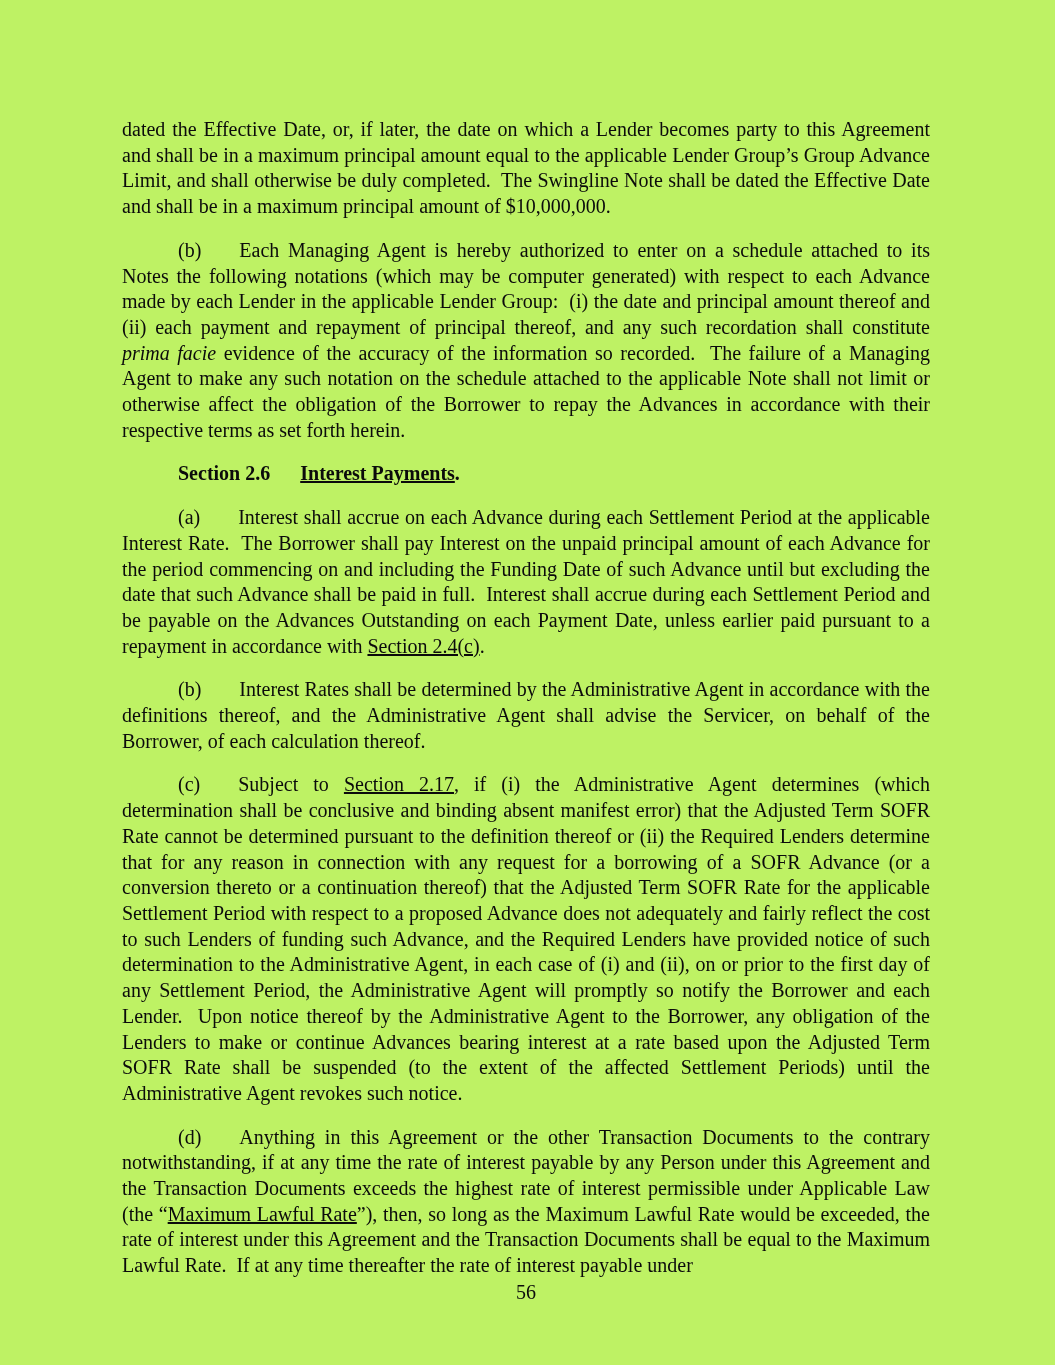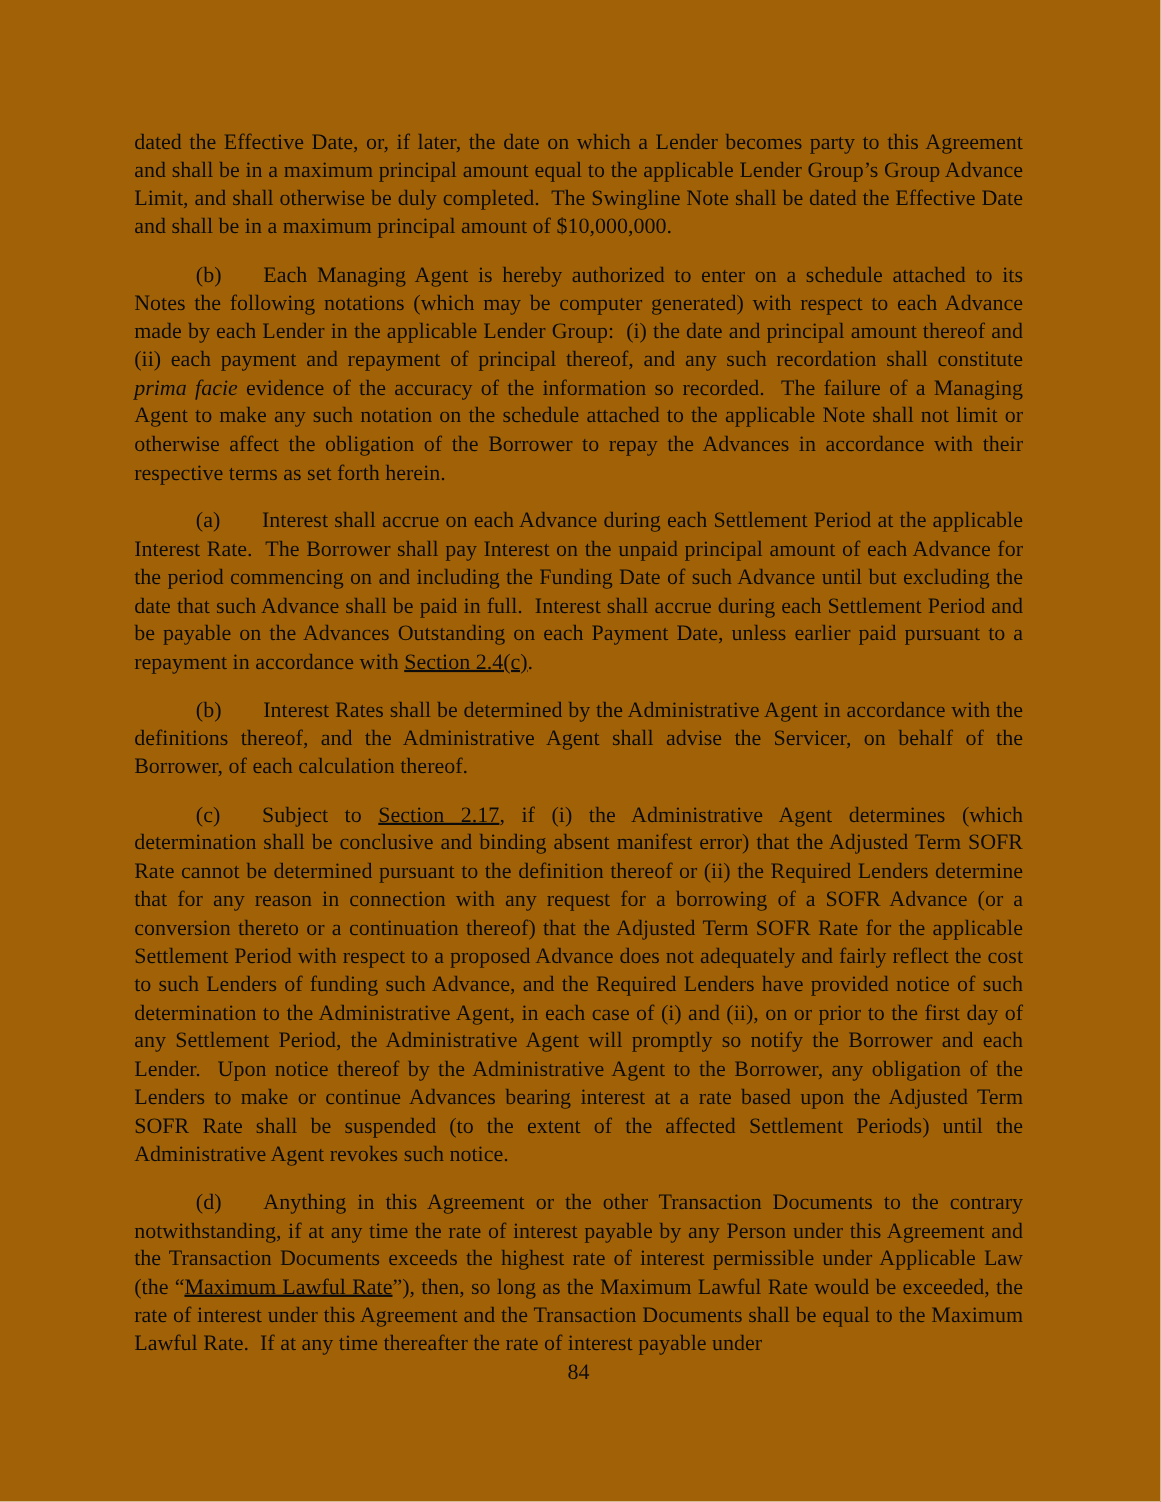--- a/index.html
+++ b/index.html
@@ -4,21 +4,21 @@
 <style>
   html, body {
     margin: 0;
     padding: 0;
     background: #ffffff;
   }
   .page {
     position: relative;
     width: 1055px;
     height: 1365px;
-    background: #a16207;
+    background: #bef264;
     box-sizing: border-box;
     padding: 117px 125px 0 122px;
     font-family: "Liberation Serif", "DejaVu Serif", serif;
     font-size: 20px;
     line-height: 25.7px;
     color: #0b0b0b;
     overflow: hidden;
   }
   .para {
     text-align: justify;
@@ -41,19 +41,20 @@
     margin-top: 0;
   }
 </style>
 </head>
 <body>
 
 <div class="page">
   <div id="doc-body">
       <p class="para"><span>dated the Effective Date, or, if later, the date on which a Lender becomes party to this Agreement and shall be in a maximum principal amount equal to the applicable Lender Group’s Group Advance Limit, and shall otherwise be duly completed.&nbsp; The Swingline Note shall be dated the Effective Date and shall be in a maximum principal amount of $10,000,000.</span></p>
       <p class="para indent"><span>(b)</span><span class="tab"></span><span>Each Managing Agent is hereby authorized to enter on a schedule attached to its Notes the following notations (which may be computer generated) with respect to each Advance made by each Lender in the applicable Lender Group:&nbsp; (i) the date and principal amount thereof and (ii) each payment and repayment of principal thereof, and any such recordation shall constitute </span><span class="run-i">prima facie</span><span> evidence of the accuracy of the information so recorded.&nbsp; The failure of a Managing Agent to make any such notation on the schedule attached to the applicable Note shall not limit or otherwise affect the obligation of the Borrower to repay the Advances in accordance with their respective terms as set forth herein.</span></p>
+      <p class="para indent"><span class="run-b">Section 2.6</span><span class="tab2"></span><span class="run-bu">Interest Payments</span><span class="run-b">.</span></p>
       <p class="para indent"><span>(a)</span><span class="tab"></span><span>Interest shall accrue on each Advance during each Settlement Period at the applicable Interest Rate.&nbsp; The Borrower shall pay Interest on the unpaid principal amount of each Advance for the period commencing on and including the Funding Date of such Advance until but excluding the date that such Advance shall be paid in full.&nbsp; Interest shall accrue during each Settlement Period and be payable on the Advances Outstanding on each Payment Date, unless earlier paid pursuant to a repayment in accordance with </span><span class="run-u">Section 2.4(c)</span><span>.</span></p>
       <p class="para indent"><span>(b)</span><span class="tab"></span><span>Interest Rates shall be determined by the Administrative Agent in accordance with the definitions thereof, and the Administrative Agent shall advise the Servicer, on behalf of the Borrower, of each calculation thereof.</span></p>
       <p class="para indent"><span>(c)</span><span class="tab"></span><span>Subject to </span><span class="run-u">Section 2.17</span><span>, if (i) the Administrative Agent determines (which determination shall be conclusive and binding absent manifest error) that the Adjusted Term SOFR Rate cannot be determined pursuant to the definition thereof or (ii) the Required Lenders determine that for any reason in connection with any request for a borrowing of a SOFR Advance (or a conversion thereto or a continuation thereof) that the Adjusted Term SOFR Rate for the applicable Settlement Period with respect to a proposed Advance does not adequately and fairly reflect the cost to such Lenders of funding such Advance, and the Required Lenders have provided notice of such determination to the Administrative Agent, in each case of (i) and (ii), on or prior to the first day of any Settlement Period, the Administrative Agent will promptly so notify the Borrower and each Lender.&nbsp; Upon notice thereof by the Administrative Agent to the Borrower, any obligation of the Lenders to make or continue Advances bearing interest at a rate based upon the Adjusted Term SOFR Rate shall be suspended (to the extent of the affected Settlement Periods) until the Administrative Agent revokes such notice.</span></p>
       <p class="para indent last"><span>(d)</span><span class="tab"></span><span>Anything in this Agreement or the other Transaction Documents to the contrary notwithstanding, if at any time the rate of interest payable by any Person under this Agreement and the Transaction Documents exceeds the highest rate of interest permissible under Applicable Law (the “</span><span class="run-u">Maximum Lawful Rate</span><span>”), then, so long as the Maximum Lawful Rate would be exceeded, the rate of interest under this Agreement and the Transaction Documents shall be equal to the Maximum Lawful Rate.&nbsp; If at any time thereafter the rate of interest payable under</span></p>
     </div>
-  <div class="page-number">84</div>
+  <div class="page-number">56</div>
 </div>
 
 </body></html>

